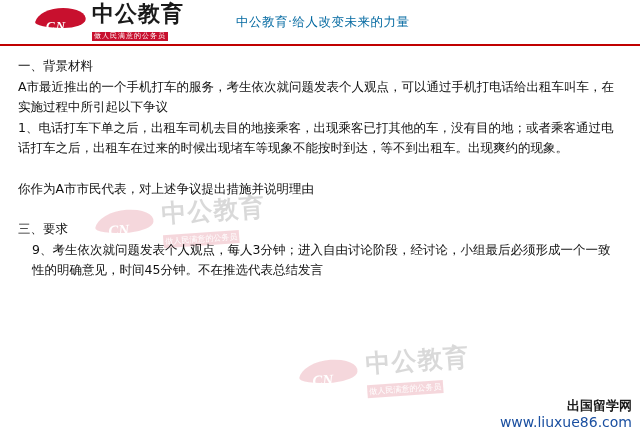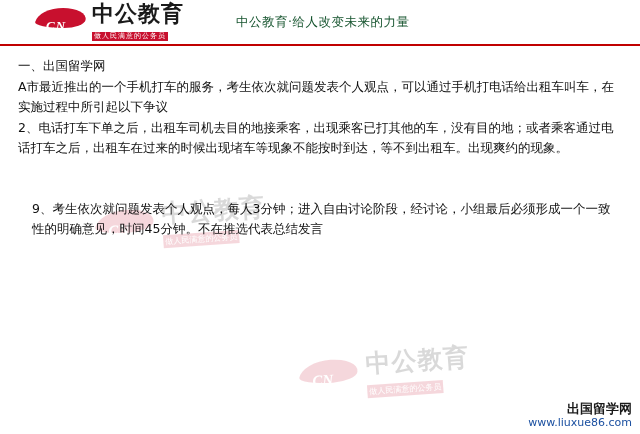--- a/index.html
+++ b/index.html
@@ -74,21 +74,21 @@
     color: #ffffff;
     background: #c8102e;
     padding: 1px 2px;
     letter-spacing: 1px;
     display: inline-block;
     font-family: "DejaVu Sans", sans-serif;
   }
   .header-slogan {
     margin-left: 52px;
     font-size: 12.5px;
-    color: #14532d;
+    color: #0369a1;
     letter-spacing: 0.5px;
     font-family: "DejaVu Sans", sans-serif;
   }
 
   
   .doc {
     position: relative;
     padding: 10px 18px 0 18px;
     box-sizing: border-box;
   }
@@ -171,21 +171,21 @@
     line-height: 1.15;
     z-index: 3;
   }
   .footer .site-name {
     font-size: 13px;
     font-weight: bold;
     color: #1a1a1a;
     font-family: "DejaVu Sans", sans-serif;
   }
   .footer .site-url {
-    font-size: 11px;
+    font-size: 14px;
     color: #1a4fa0;
     font-family: "DejaVu Sans", sans-serif;
   }
 </style>
 </head>
 <body>
 
 <div class="header">
   <div class="logo-wrap">
     <div class="logo-mark">
@@ -217,24 +217,26 @@
     <div class="wm-mark">
       <div class="wm-swoosh"></div>
       <div class="wm-cn">CN</div>
     </div>
     <div class="wm-text">
       <div class="wm-name">中公教育</div>
       <div class="wm-sub">做人民满意的公务员</div>
     </div>
   </div>
 
-  <div class="line">一、出国留学网</div>
+  <div class="line">一、背景材料</div>
   <div class="line">A市最近推出的一个手机打车的服务，考生依次就问题发表个人观点，可以通过手机打电话给出租车叫车，在实施过程中所引起以下争议</div>
-  <div class="line">2、电话打车下单之后，出租车司机去目的地接乘客，出现乘客已打其他的车，没有目的地；或者乘客通过电话打车之后，出租车在过来的时候出现堵车等现象不能按时到达，等不到出租车。出现爽约的现象。</div>
+  <div class="line">1、电话打车下单之后，出租车司机去目的地接乘客，出现乘客已打其他的车，没有目的地；或者乘客通过电话打车之后，出租车在过来的时候出现堵车等现象不能按时到达，等不到出租车。出现爽约的现象。</div>
   <div class="blank"></div>
+  <div class="line">你作为A市市民代表，对上述争议提出措施并说明理由</div>
   <div class="blank"></div>
+  <div class="line">三、要求</div>
   <div class="line" style="padding-left:14px">9、考生依次就问题发表个人观点，每人3分钟；进入自由讨论阶段，经讨论，小组最后必须形成一个一致性的明确意见，时间45分钟。不在推选代表总结发言</div>
 </div>
 
 <div class="footer">
   <div class="site-name">出国留学网</div>
   <div class="site-url">www.liuxue86.com</div>
 </div>
 
 </body></html>

